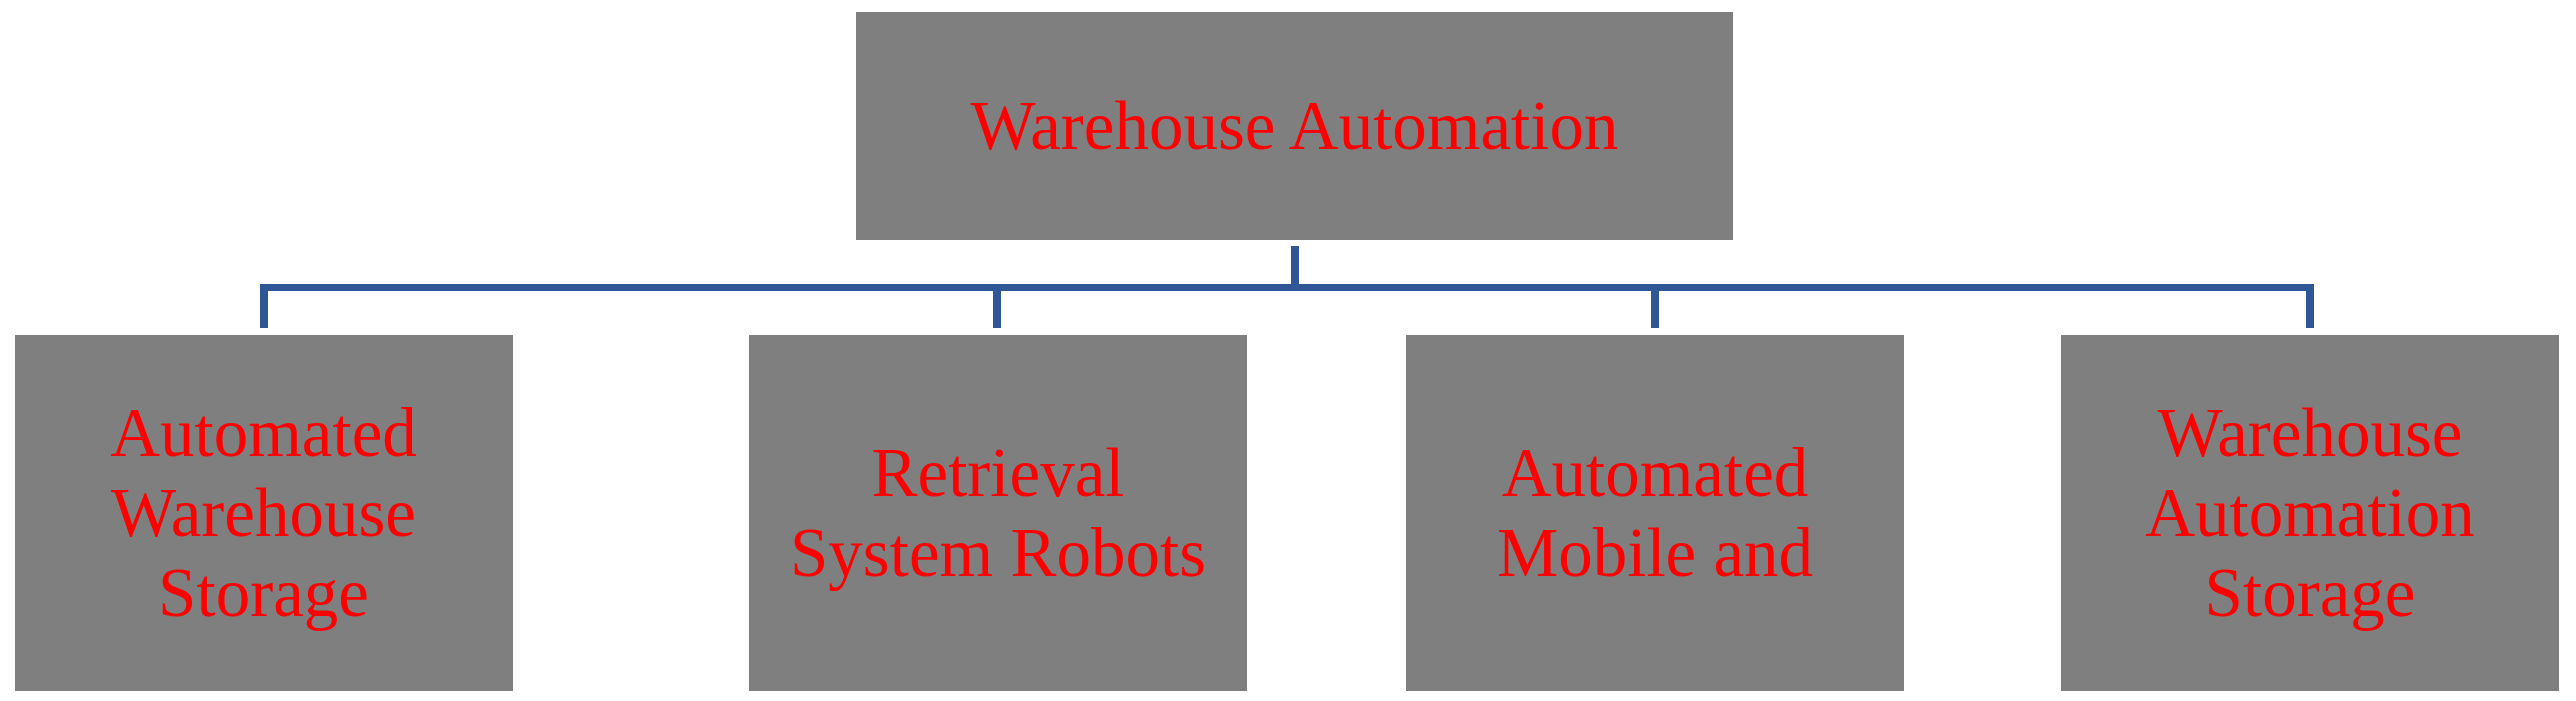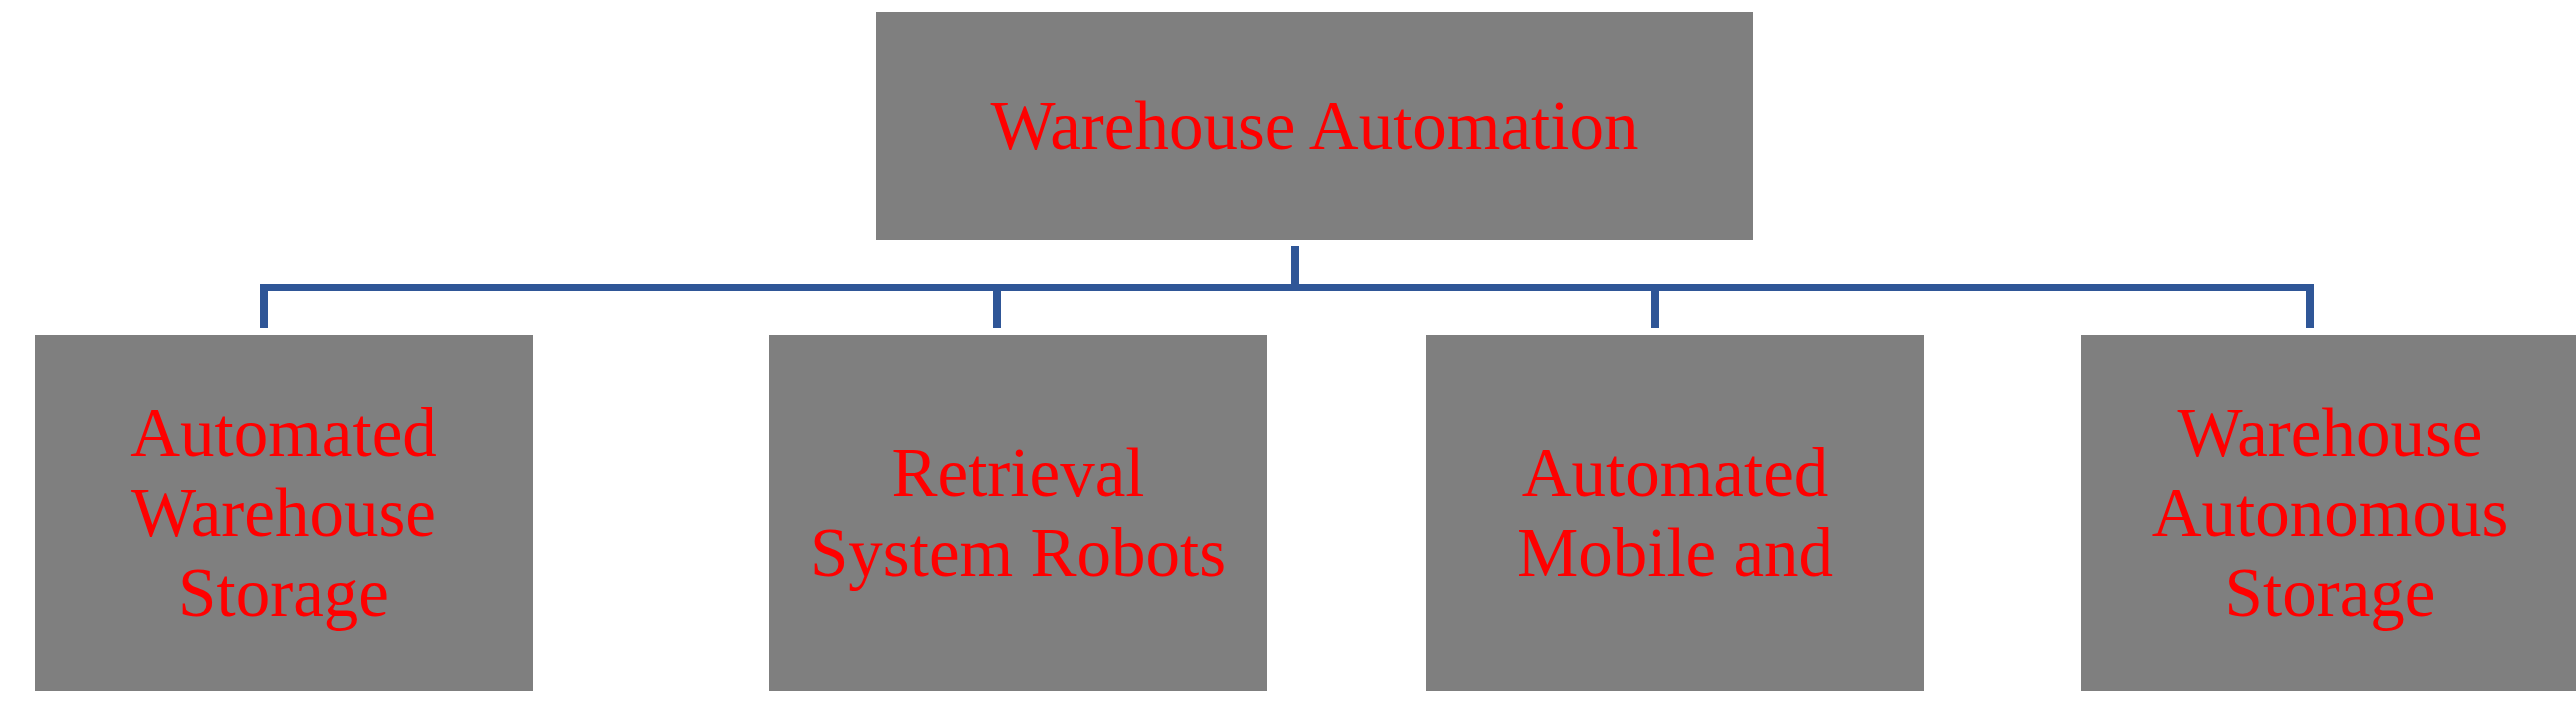--- a/index.html
+++ b/index.html
@@ -22,21 +22,20 @@
   .box{
     position:absolute;
     background:var(--box-fill);
     color:var(--text-color);
     display:flex;
     flex-direction:column;
     align-items:center;
     justify-content:center;
     text-align:left;
     font-size:69px;
-    margin-left:20px;
   }
   .box .line{
     line-height:80px;
     white-space:nowrap;
   }
   .root-box{left:856px;top:12.2px;width:877px;height:228px;}
   .child-box{top:335px;width:498px;height:356px;}
   .child-1{left:14.5px;}
   .child-2{left:749px;}
   .child-3{left:1406px;}
@@ -80,18 +79,18 @@
     <div class="line">System Robots</div>
   </div>
 
   <div class="box child-box child-3">
     <div class="line">Automated</div>
     <div class="line">Mobile and</div>
   </div>
 
   <div class="box child-box child-4">
     <div class="line">Warehouse</div>
-    <div class="line">Autonomous</div>
+    <div class="line">Automation</div>
     <div class="line">Storage</div>
   </div>
 
 </div>
 
 
 </body></html>

